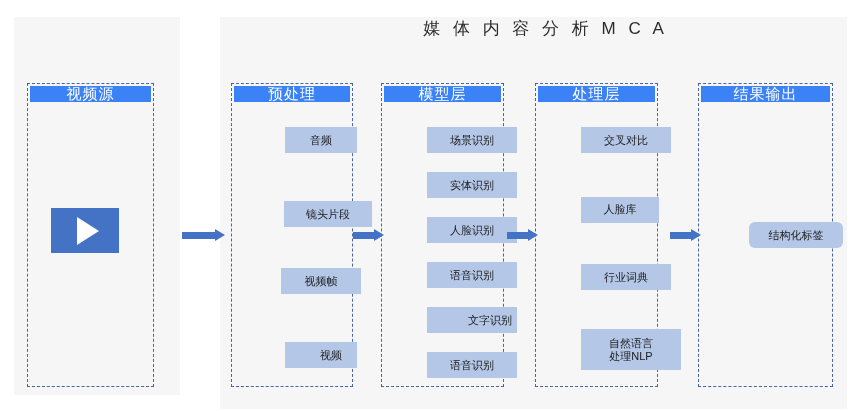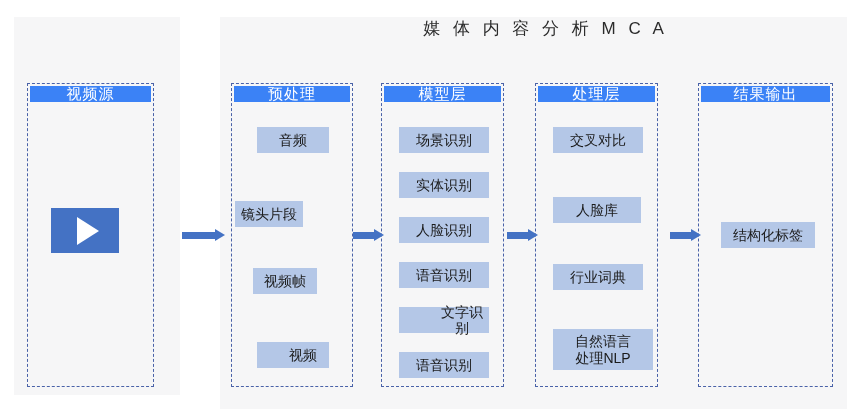--- a/index.html
+++ b/index.html
@@ -61,28 +61,29 @@
     justify-content: center;
     letter-spacing: 1px;
     box-sizing: border-box;
   }
 
   
   .chip {
     position: absolute;
     background: #b4c7e7;
     color: #1b1b1b;
-    font-size: 14px;
+    font-size: 11px;
     display: flex;
     align-items: center;
     justify-content: center;
     text-align: center;
     line-height: 1.15;
     box-sizing: border-box;
     white-space: pre-line;
+    margin-left: 28px;
   }
 
   
   #video-thumb {
     position: absolute;
     background: #4472c4;
     display: flex;
     align-items: center;
     justify-content: center;
   }
@@ -129,47 +130,47 @@
   <div class="stage" style="left:27px; top:83px; width:127px; height:304px;">
     <div class="stage-header">视频源</div>
     <div id="video-thumb" style="left:23px; top:124px; width:68px; height:45px;">
       <div class="tri"></div>
     </div>
   </div>
 
   <div class="stage" style="left:231px; top:83px; width:122px; height:304px;">
     <div class="stage-header">预处理</div>
     <div class="chip" style="left:25px; top:43px; width:72px; height:26px;">音频</div>
-    <div class="chip" style="left:3px; top:117px; width:68px; height:26px;">镜头片段</div>
-    <div class="chip" style="left:21px; top:184px; width:64px; height:26px;">视频帧</div>
+    <div class="chip" style="left:24px; top:117px; width:88px; height:26px;">镜头片段</div>
+    <div class="chip" style="left:21px; top:184px; width:80px; height:26px;">视频帧</div>
     <div class="chip" style="left:25px; top:258px; width:72px; height:26px;padding-left:20px;">视频</div>
   </div>
 
   <div class="stage" style="left:381px; top:83px; width:123px; height:304px;">
     <div class="stage-header">模型层</div>
     <div class="chip" style="left:17px; top:43px; width:90px; height:26px;">场景识别</div>
     <div class="chip" style="left:17px; top:88px; width:90px; height:26px;">实体识别</div>
     <div class="chip" style="left:17px; top:133px; width:90px; height:26px;">人脸识别</div>
     <div class="chip" style="left:17px; top:178px; width:90px; height:26px;">语音识别</div>
     <div class="chip" style="left:17px; top:223px; width:90px; height:26px;padding-left:36px;">文字识别</div>
     <div class="chip" style="left:17px; top:268px; width:90px; height:26px;">语音识别</div>
   </div>
 
   <div class="stage" style="left:535px; top:83px; width:123px; height:304px;">
     <div class="stage-header">处理层</div>
     <div class="chip" style="left:17px; top:43px; width:90px; height:26px;">交叉对比</div>
-    <div class="chip" style="left:17px; top:113px; width:88px; height:26px;">人脸库</div>
+    <div class="chip" style="left:17px; top:113px; width:78px; height:26px;font-family:Liberation Mono, monospace;">人脸库</div>
     <div class="chip" style="left:17px; top:180px; width:90px; height:26px;">行业词典</div>
     <div class="chip" style="left:17px; top:245px; width:100px; height:41px;">自然语言
 处理NLP</div>
   </div>
 
   <div class="stage" style="left:698px; top:83px; width:135px; height:304px;">
     <div class="stage-header">结果输出</div>
-    <div class="chip" style="left:22px; top:138px; width:94px; height:26px;">结构化标签</div>
+    <div class="chip" style="left:22px; top:138px; width:94px; height:26px;border-radius:6px;">结构化标签</div>
   </div>
 
   <div class="arrow" style="left:182px; top:229px; width:43px;">
     <div class="shaft"></div>
     <div class="head"></div>
   </div>
   <div class="arrow" style="left:353px; top:229px; width:31px;">
     <div class="shaft"></div>
     <div class="head"></div>
   </div>

